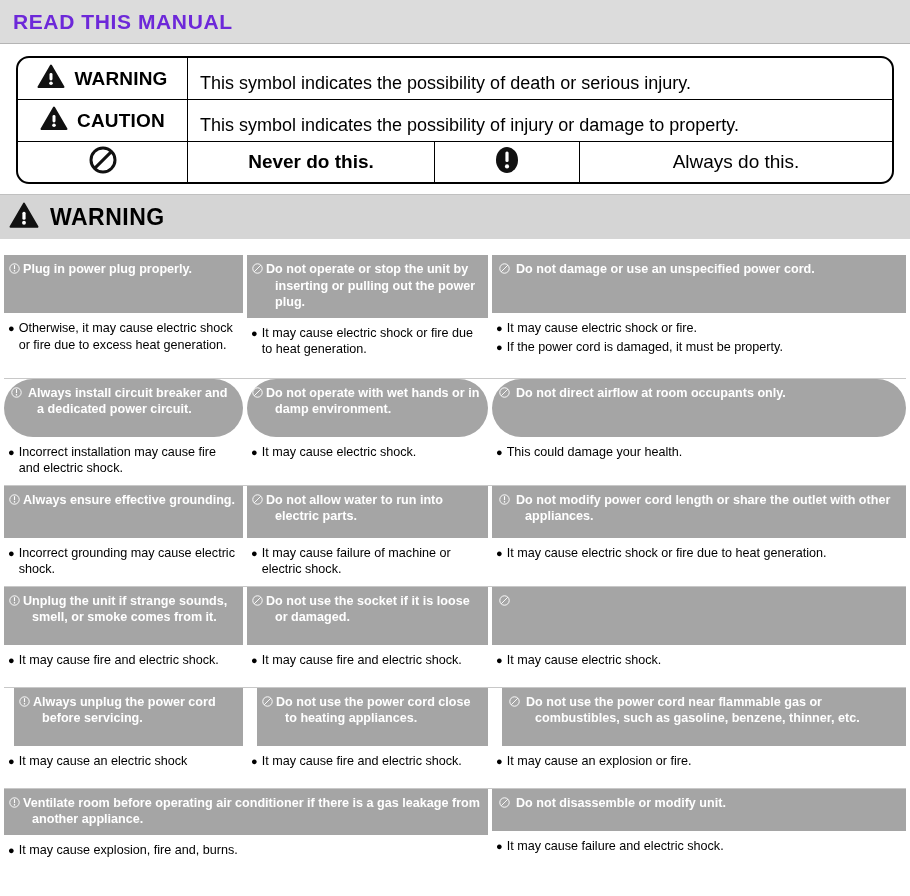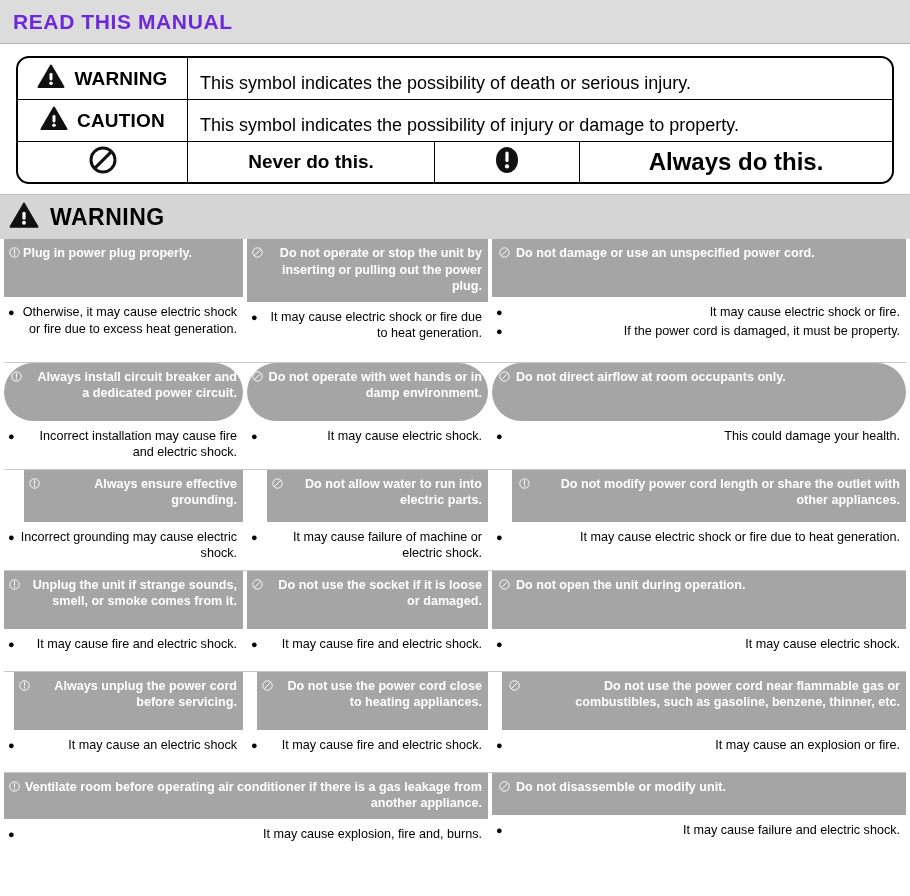--- a/index.html
+++ b/index.html
@@ -103,22 +103,22 @@
     justify-content: center;
     border-right: 1.5px solid #000;
     padding: 3px 0;
     box-sizing: border-box;
   }
   .legend-row-3 .l3-text-cell2 {
     flex: 1 1 auto;
     display: flex;
     align-items: center;
     justify-content: center;
-    font-size: 24px;
-    font-weight: bold;
+    font-size: 19px;
+    font-weight: normal;
     padding: 3px 0;
     box-sizing: border-box;
   }
 
   
   .ico { display: inline-block; vertical-align: middle; }
 
   
   .warn-banner {
     height: 45px;
@@ -131,23 +131,22 @@
     box-sizing: border-box;
   }
   .warn-banner .warn-word {
     font-size: 23px;
     font-weight: bold;
     letter-spacing: 0.5px;
   }
 
   
   .grid {
-    padding: 0 4px;
-    box-sizing: border-box;
-    text-align: right;
+    padding: 16px 4px;
+    box-sizing: border-box;
   }
   .grid-row {
     display: flex;
     gap: 4px;
     border-bottom: 1px solid #c8c8c8;
     align-items: stretch;
   }
   .cell {
     display: flex;
     flex-direction: column;
@@ -201,21 +200,21 @@
     font-size: 11px;
     line-height: 16.5px;
   }
   .bullet-txt { flex: 1 1 auto; }
 
   
   .grid-row.r1 .cell-head { min-height: 58px; }
   .grid-row.r1 .cell-body { min-height: 60px; }
   .grid-row.r2 .cell-head { min-height: 58px; border-radius: 29px; }
   .grid-row.r2 .cell-body { min-height: 42px; }
-  .grid-row.r3 .cell-head { min-height: 52px; margin-left: 20px; }
+  .grid-row.r3 .cell-head { min-height: 52px; }
   .grid-row.r3 .cell-body { min-height: 42px; }
   .grid-row.r4 .cell-head { min-height: 58px; }
   .grid-row.r4 .cell-body { min-height: 42px; }
   .grid-row.r5 .cell-head { min-height: 58px; margin-left: 10px; }
   .grid-row.r5 .cell-body { min-height: 42px; }
   .grid-row.r6 .cell-head { min-height: 42px; }
   .grid-row.r6 .cell-body { min-height: 26px; }
   .grid-row.r6 { border-bottom: none; }
 </style>
 </head>
@@ -501,21 +500,20 @@
       </div>
     </div>
     <div class="cell c3">
       <div class="cell-head pad-icon">
         <span class="ico ico-wrap">
           <svg width="11" height="13" viewBox="0 0 14 16">
               <circle cx="7" cy="8" r="6" fill="none" stroke="#fff" stroke-width="1.2"></circle>
               <line x1="2.8" y1="12.2" x2="11.2" y2="3.8" stroke="#fff" stroke-width="1.2"></line>
             </svg>
         </span>
-        <span class="head-txt hang">Do not open the unit during operation.</span>
       </div>
       <div class="cell-body">
         <div class="bullet-item">
           <span class="bullet-dot">●</span>
           <span class="bullet-txt">It may cause electric shock.</span>
         </div>
       </div>
     </div>
   </div>
 

